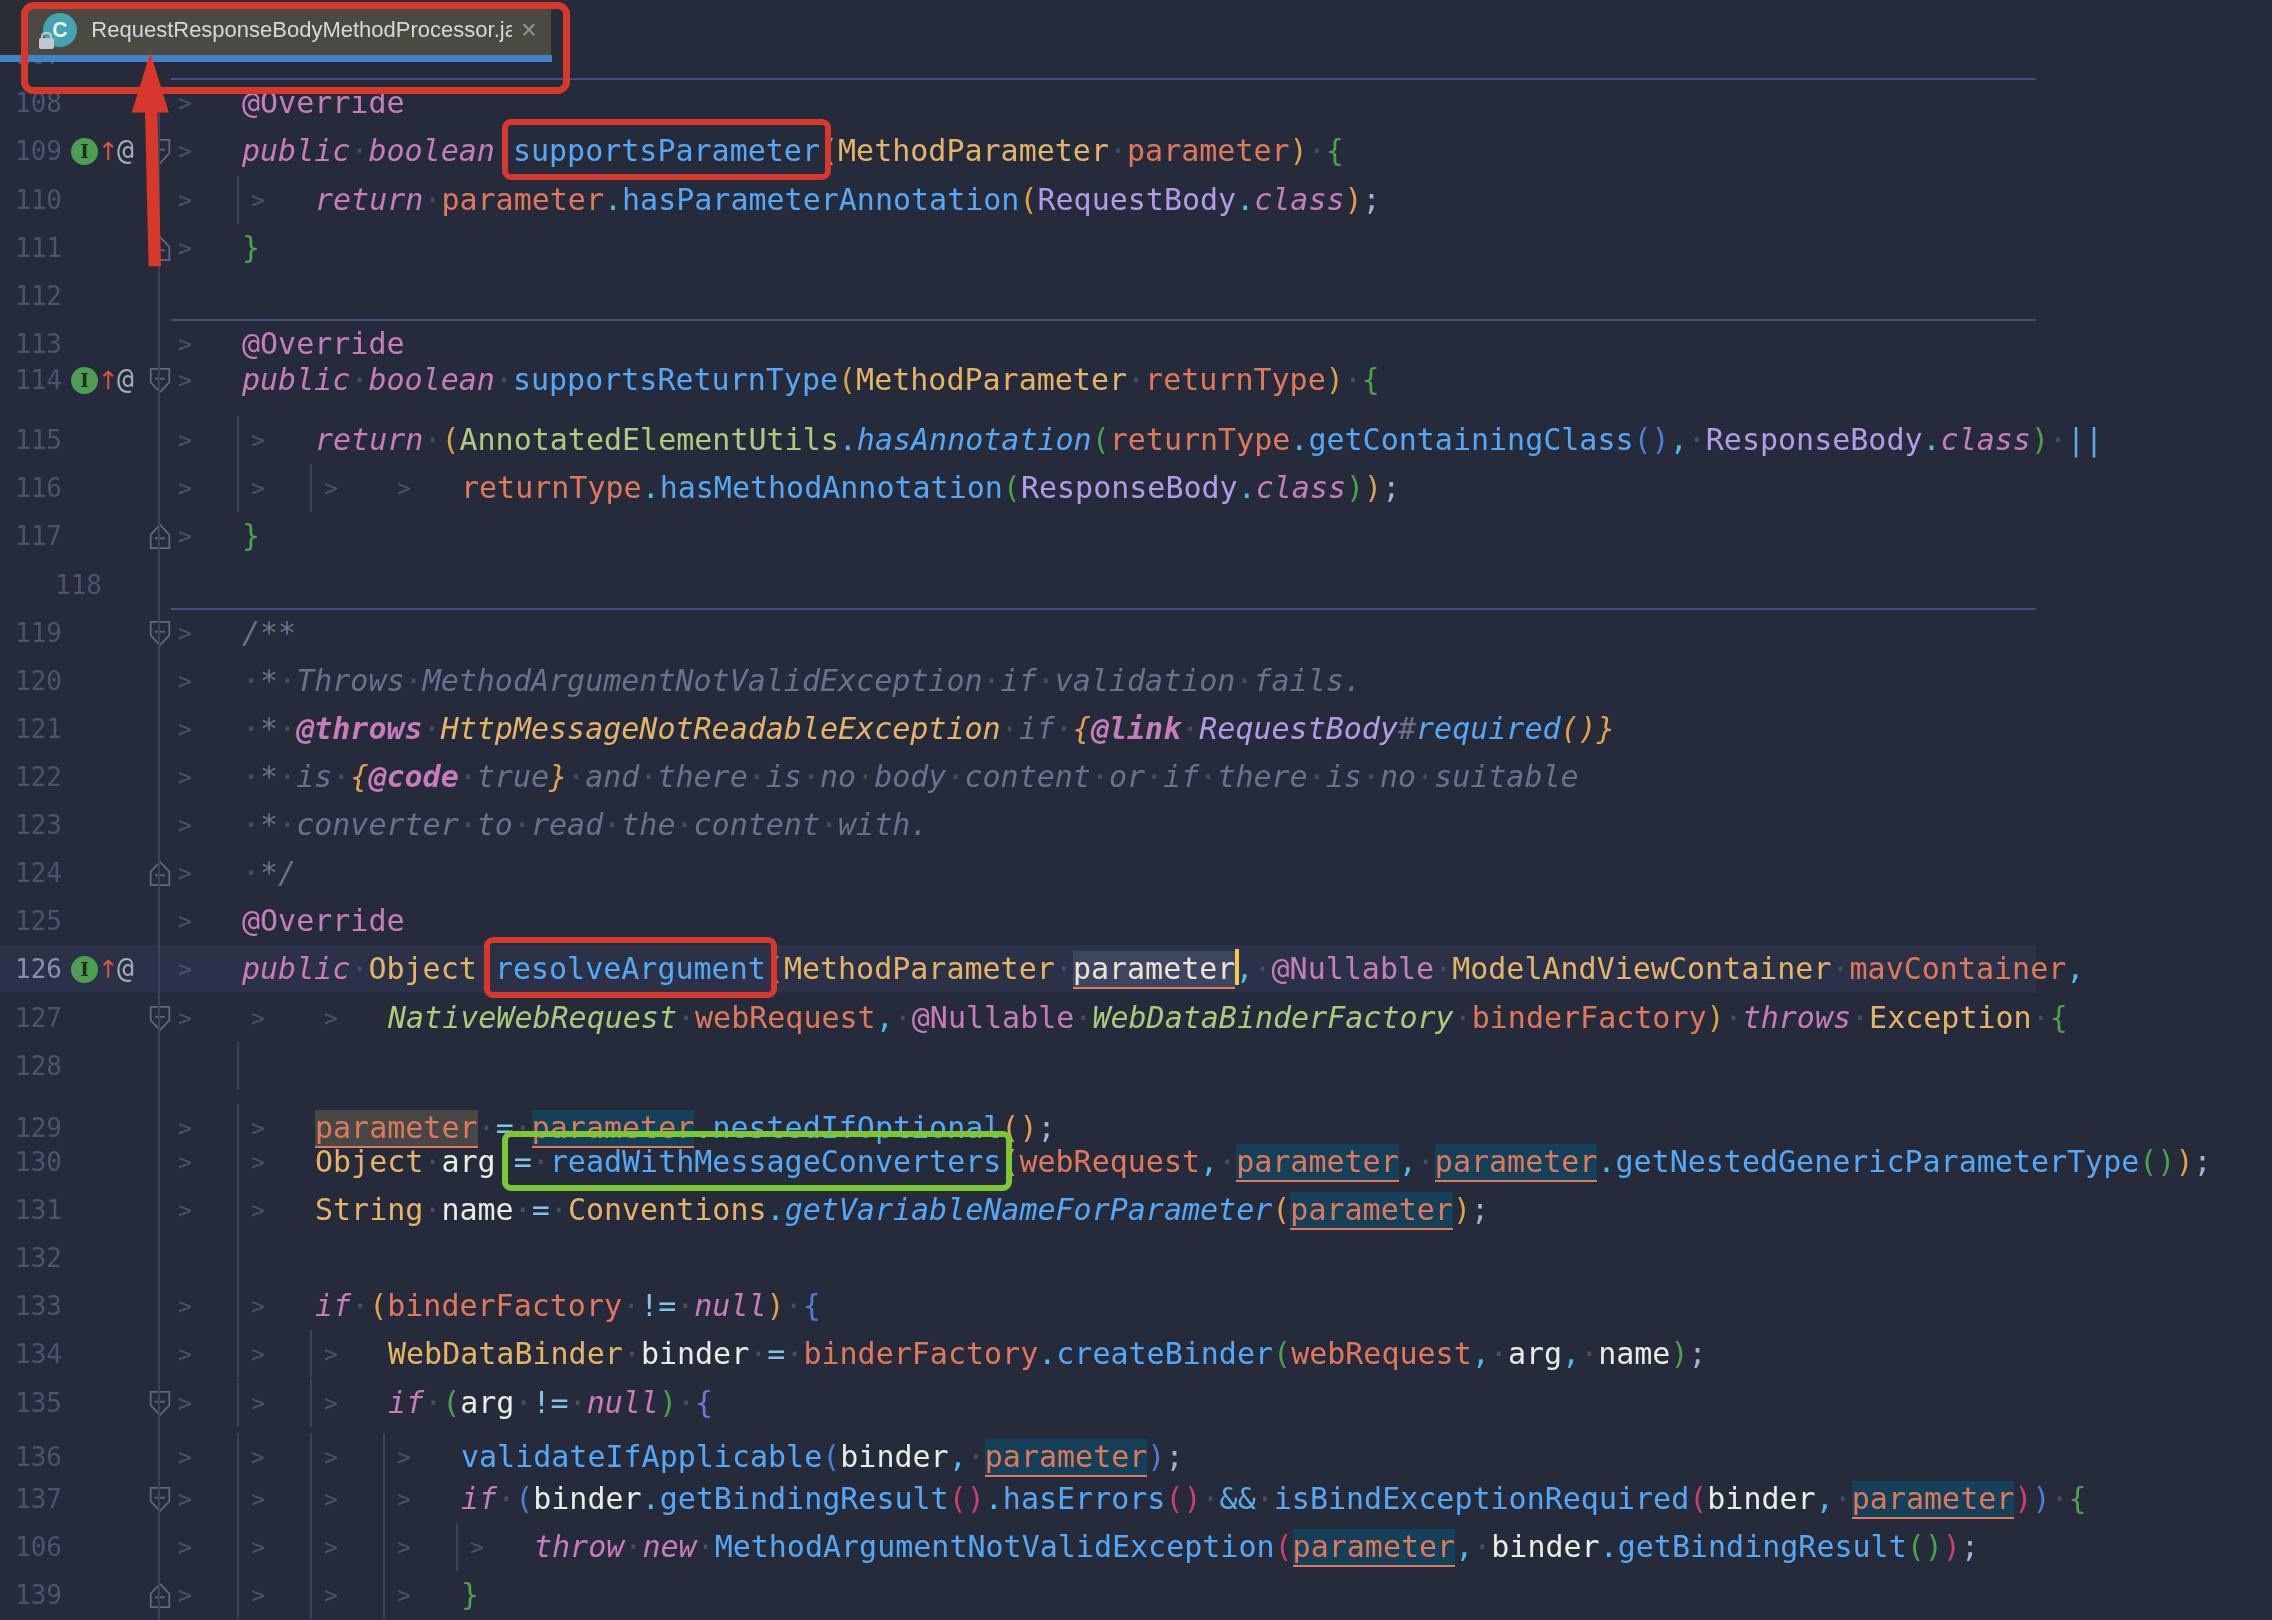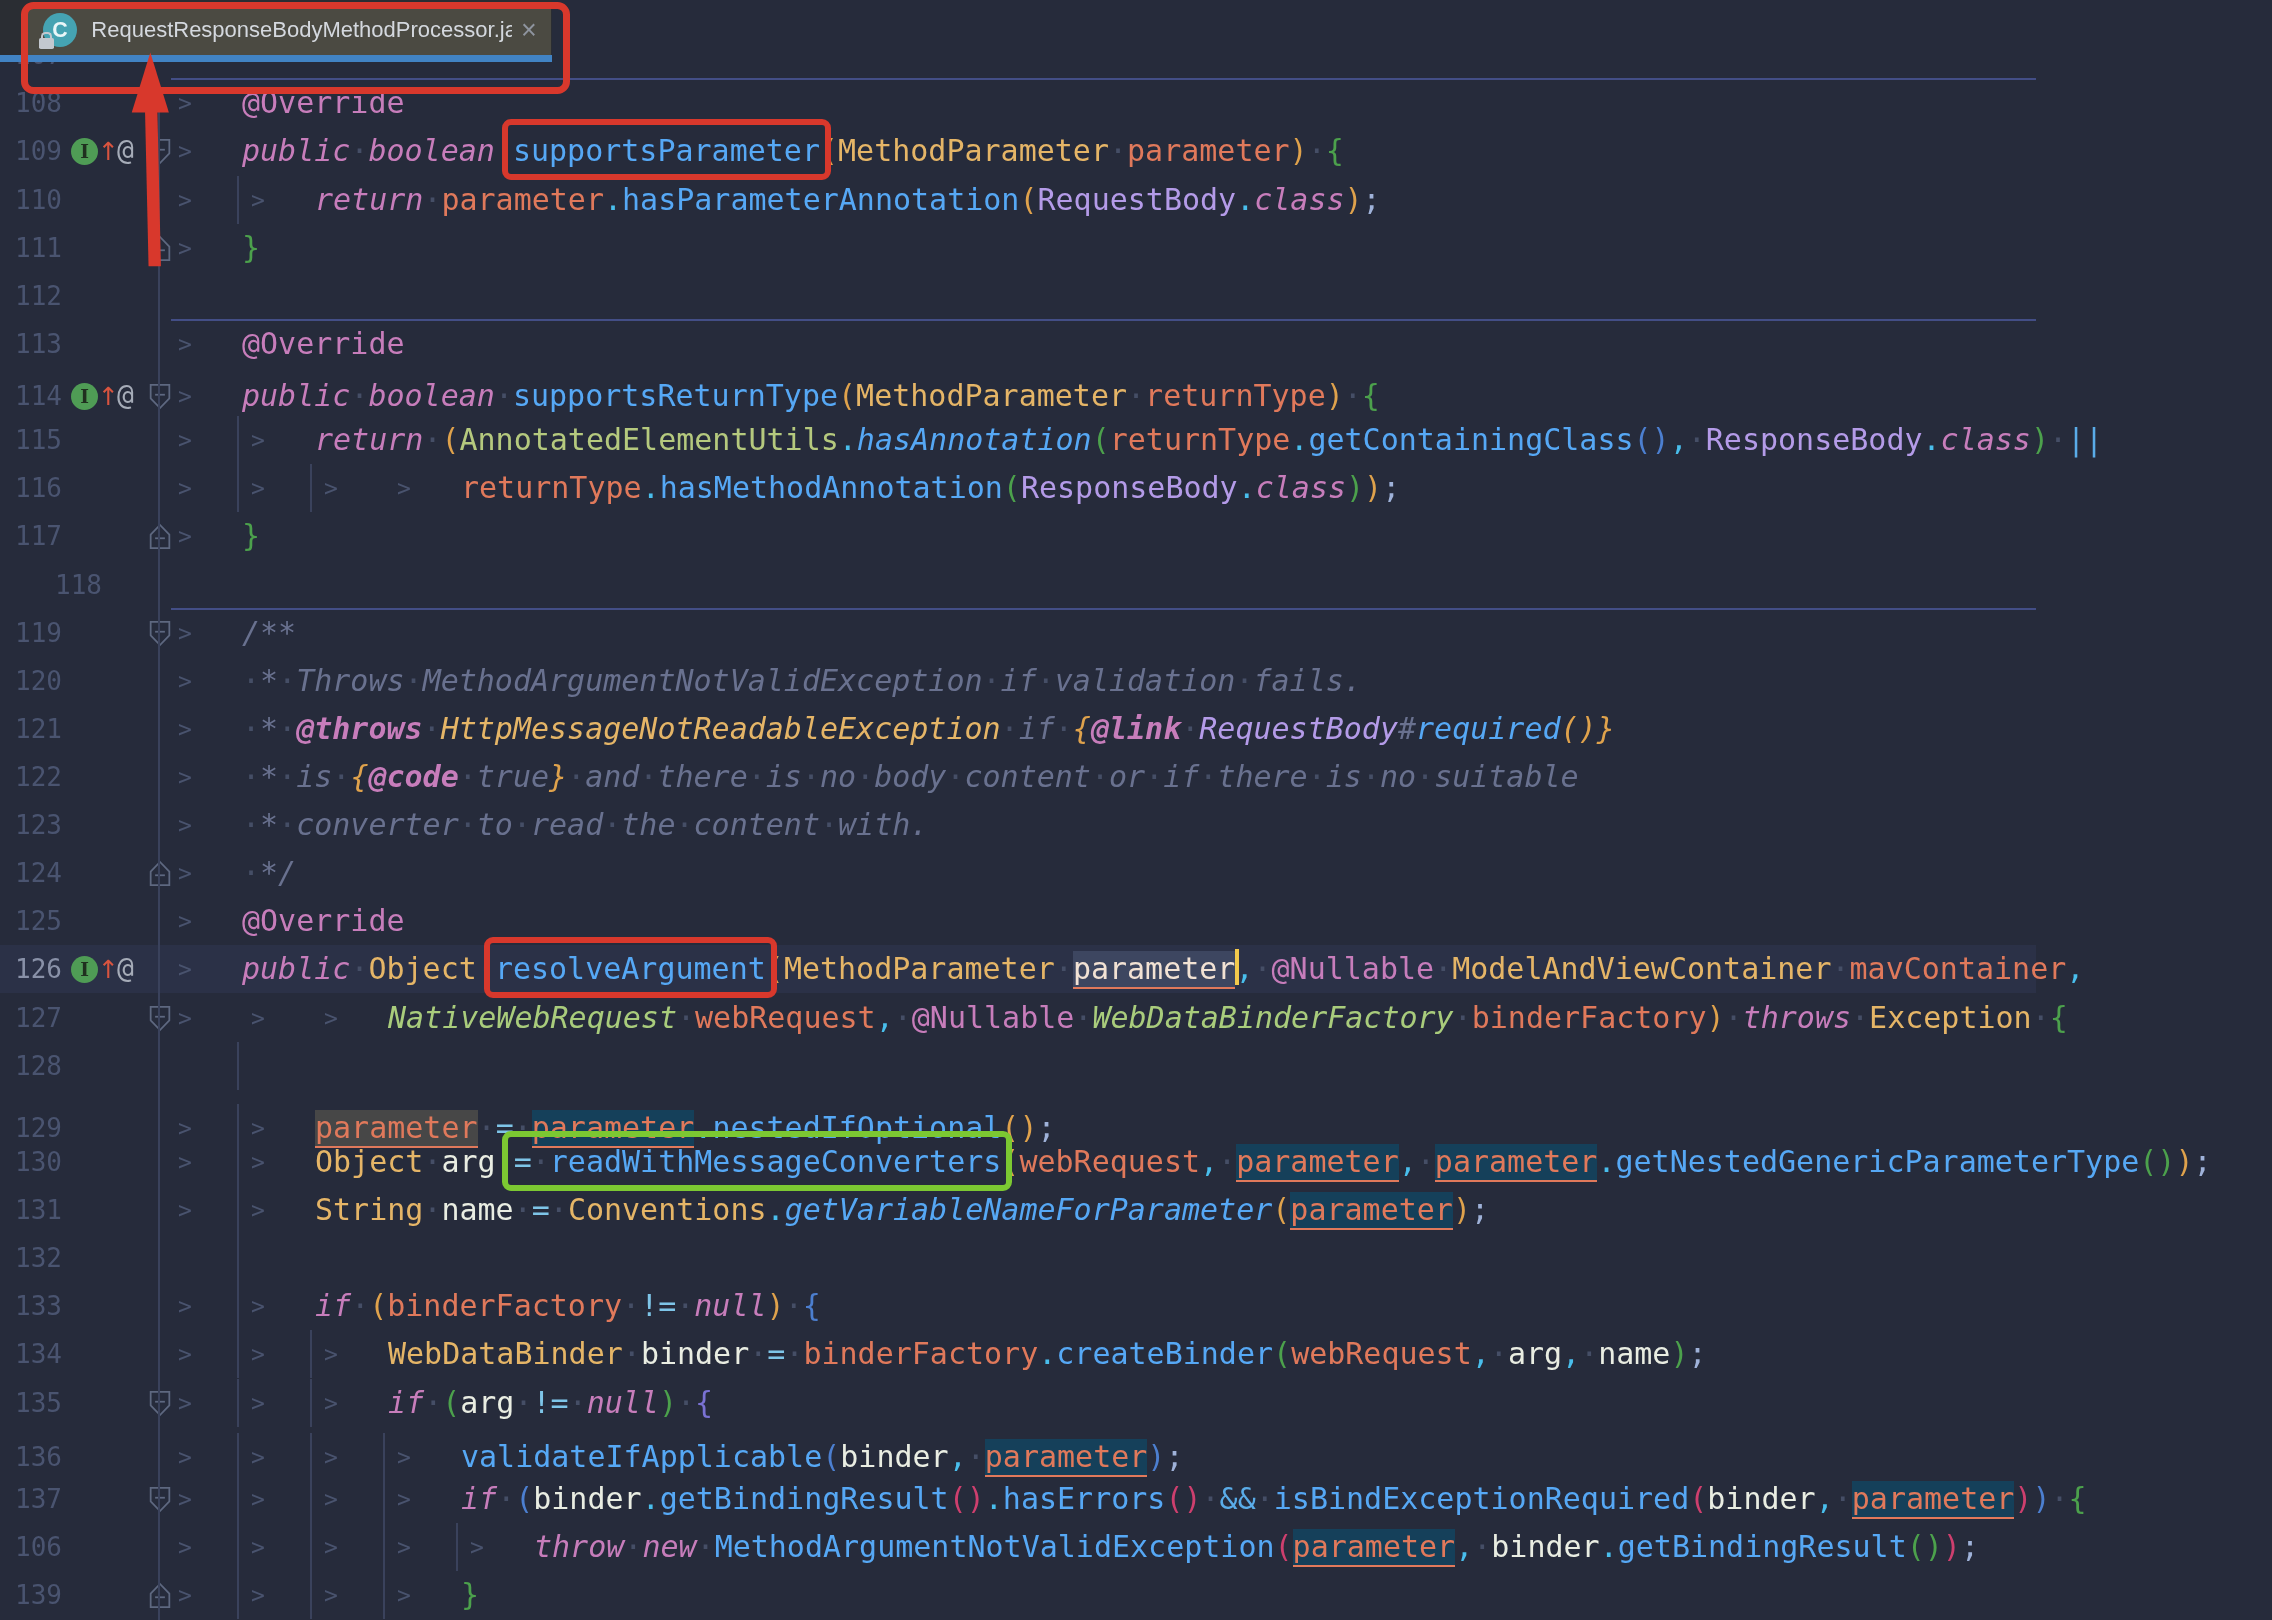--- a/index.html
+++ b/index.html
@@ -133,21 +133,21 @@
     </div>
     <div class="row" style="top: 272px;">
       <span class="lnum">112</span>
       <span class="code"></span>
     </div>
     <div class="row" style="top: 320px;">
       <div class="msep"></div>
       <span class="lnum">113</span>
       <span class="code"><span class="tb">&gt;</span><span class="tk-ann">@Override</span></span>
     </div>
-    <div class="row" style="top: 372px;">
+    <div class="row" style="top: 356px;">
       <span class="lnum">114</span>
       <span class="ovr">I</span>
       <span class="rup">↑</span>
       <span class="atg">@</span>
       <span class="fold"><svg width="24" height="27" viewBox="0 0 27 30">
           <path d="M3 2 H24 V17 L13.5 28 L3 17 Z" fill="none" stroke="#5E6880" stroke-width="2"></path>
           <line x1="8" y1="13" x2="19" y2="13" stroke="#5E6880" stroke-width="2"></line>
         </svg></span>
       <span class="code"><span class="tb">&gt;</span><span class="tk-kw">public</span><span class="ws">·</span><span class="tk-kw">boolean</span><span class="ws">·</span><span class="tk-mdecl">supportsReturnType</span><span class="tk-b1">(</span><span class="tk-cls">MethodParameter</span><span class="ws">·</span><span class="tk-par">returnType</span><span class="tk-b1">)</span><span class="ws">·</span><span class="tk-b2">{</span></span>
     </div>

